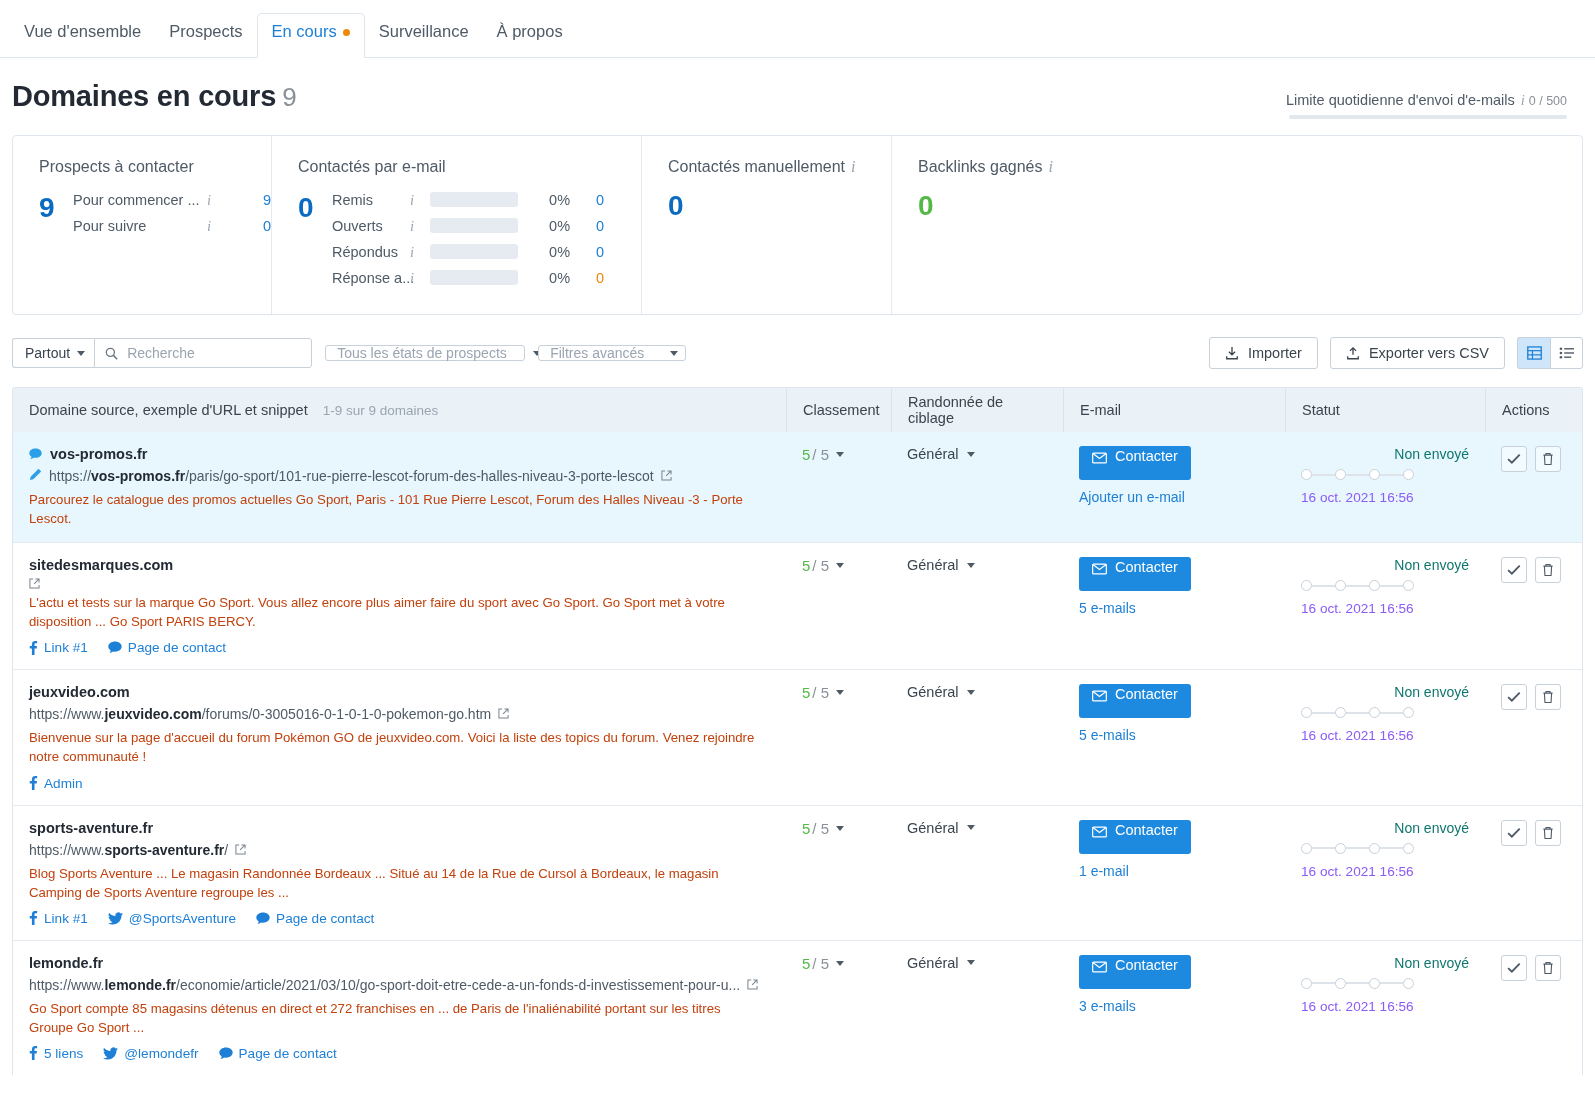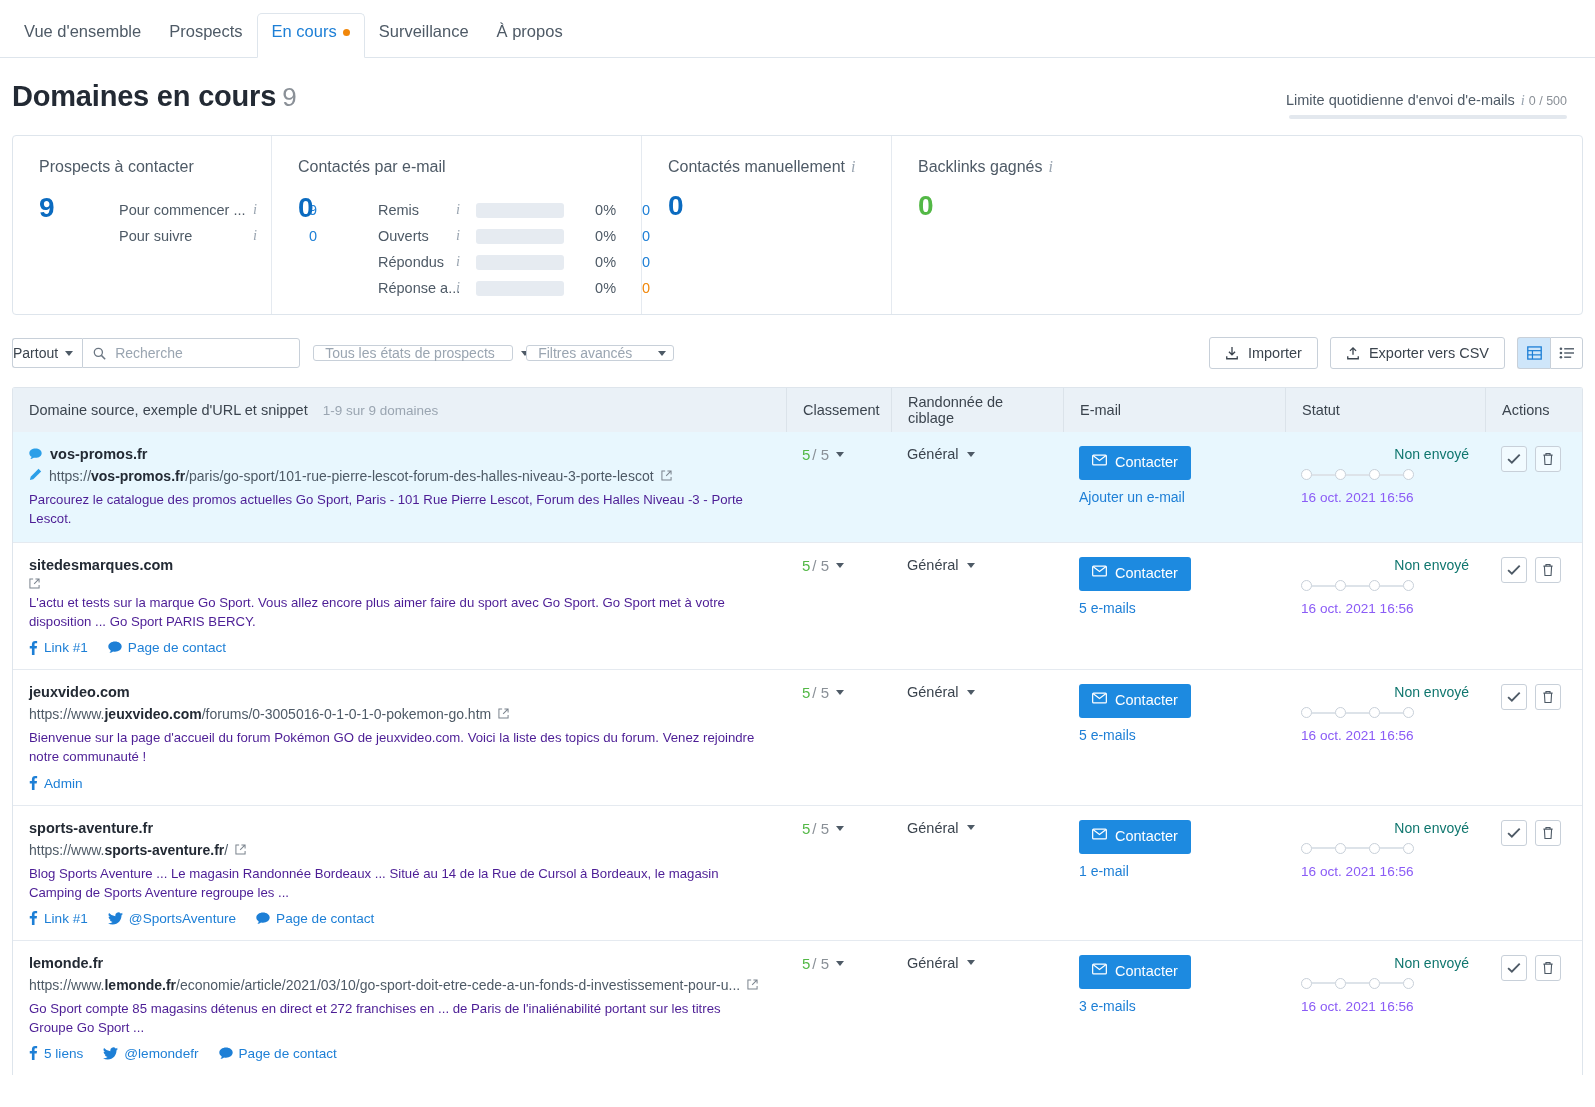--- a/index.html
+++ b/index.html
@@ -102,25 +102,24 @@
     font-weight: bold;
     color: #0b6bc0;
     line-height: 1;
   }
   .bignum.green { color: #53b846; }
   .row-flex { display: flex; align-items: flex-start; }
   .bignum-col { width: 34px; flex: none; padding-top: 2px; }
   .metric-list { flex: 1; }
   .metric {
     display: flex;
-    align-items: flex-end;
+    align-items: flex-start;
     height: 26px;
     font-size: 14.5px;
     color: #4e5a66;
-    margin-left: 46px;
   }
   .metric .label { white-space: nowrap; }
   .metric .info { color: #9aa5b1; margin-left: 6px; font-style: italic; font-family: "Liberation Serif", serif; }
   .metric .num { color: #1d7fd6; text-align: right; }
   .sec-a .metric .label { width: 128px; }
   .sec-a .metric .num { width: 60px; }
   .sec-b .metric .label { width: 72px; }
   .sec-b .bar {
     width: 88px; height: 15px;
     background: #e6ebf1; border-radius: 3px;
@@ -150,21 +149,21 @@
     font-size: 14px;
     color: #4e5a66;
     cursor: pointer;
     white-space: nowrap;
   }
   .seg-group { display: flex; height: 30px; }
   .seg-left {
     border: 1px solid #c8d0d9;
     border-right: none;
     border-radius: 3px 0 0 3px;
-    padding: 0 9px 0 0;
+    padding: 0 9px 0 12px;
     display: flex; align-items: center; gap: 7px;
     font-size: 14px; color: #3b444e; background: #fff; cursor: pointer;
   }
   .seg-right {
     border: 1px solid #c8d0d9;
     border-radius: 0 3px 3px 0;
     width: 218px;
     display: flex; align-items: center; gap: 7px;
     padding: 0 10px;
     background: #fff;
@@ -245,42 +244,42 @@
   }
   .dom-url {
     font-size: 14px; color: #4e5a66;
     display: flex; align-items: baseline; gap: 7px;
     margin-bottom: 4px;
     line-height: 1.35;
   }
   .dom-url b { color: #232a34; }
   .dom-url .urltext { word-break: break-all; }
   .dom-snippet {
-    font-size: 13.2px; color: #4c1d95; line-height: 1.45;
+    font-size: 13.2px; color: #c2410c; line-height: 1.45;
     max-width: 730px;
   }
   .dom-links {
     margin-top: 9px;
     display: flex; align-items: center; gap: 20px;
     font-size: 13.6px; color: #1d7fd6;
   }
   .dom-links .lk { display: flex; align-items: center; gap: 6px; cursor: pointer; }
 
   .rank { font-size: 15px; color: #53b846; display: flex; align-items: center; gap: 2px; }
   .rank .den { color: #8a9097; }
   .rank .cv { margin-left: 5px; }
   .strat { font-size: 14.5px; color: #3b444e; display: flex; align-items: center; gap: 8px; }
 
   .contact-btn {
     background: #1d8ae0;
     color: #fff;
     border: none; border-radius: 3px;
     height: 34px;
-    display: inline-flex; align-items: flex-start; gap: 8px;
-    padding: 8px 13px;
+    display: inline-flex; align-items: flex-end; gap: 8px;
+    padding: 16px 13px;
     font-size: 14.5px;
     cursor: pointer;
     font-family: "Liberation Sans", sans-serif;
   }
   .email-sub { margin-top: 9px; font-size: 14px; color: #1d7fd6; cursor: pointer; }
 
   .status-txt { font-size: 14px; color: #0f766e; margin-bottom: 7px; text-align: right; }
   .steps { display: flex; align-items: center; margin-bottom: 10px; }
   .step-dot {
     width: 11px; height: 11px; border-radius: 50%;

